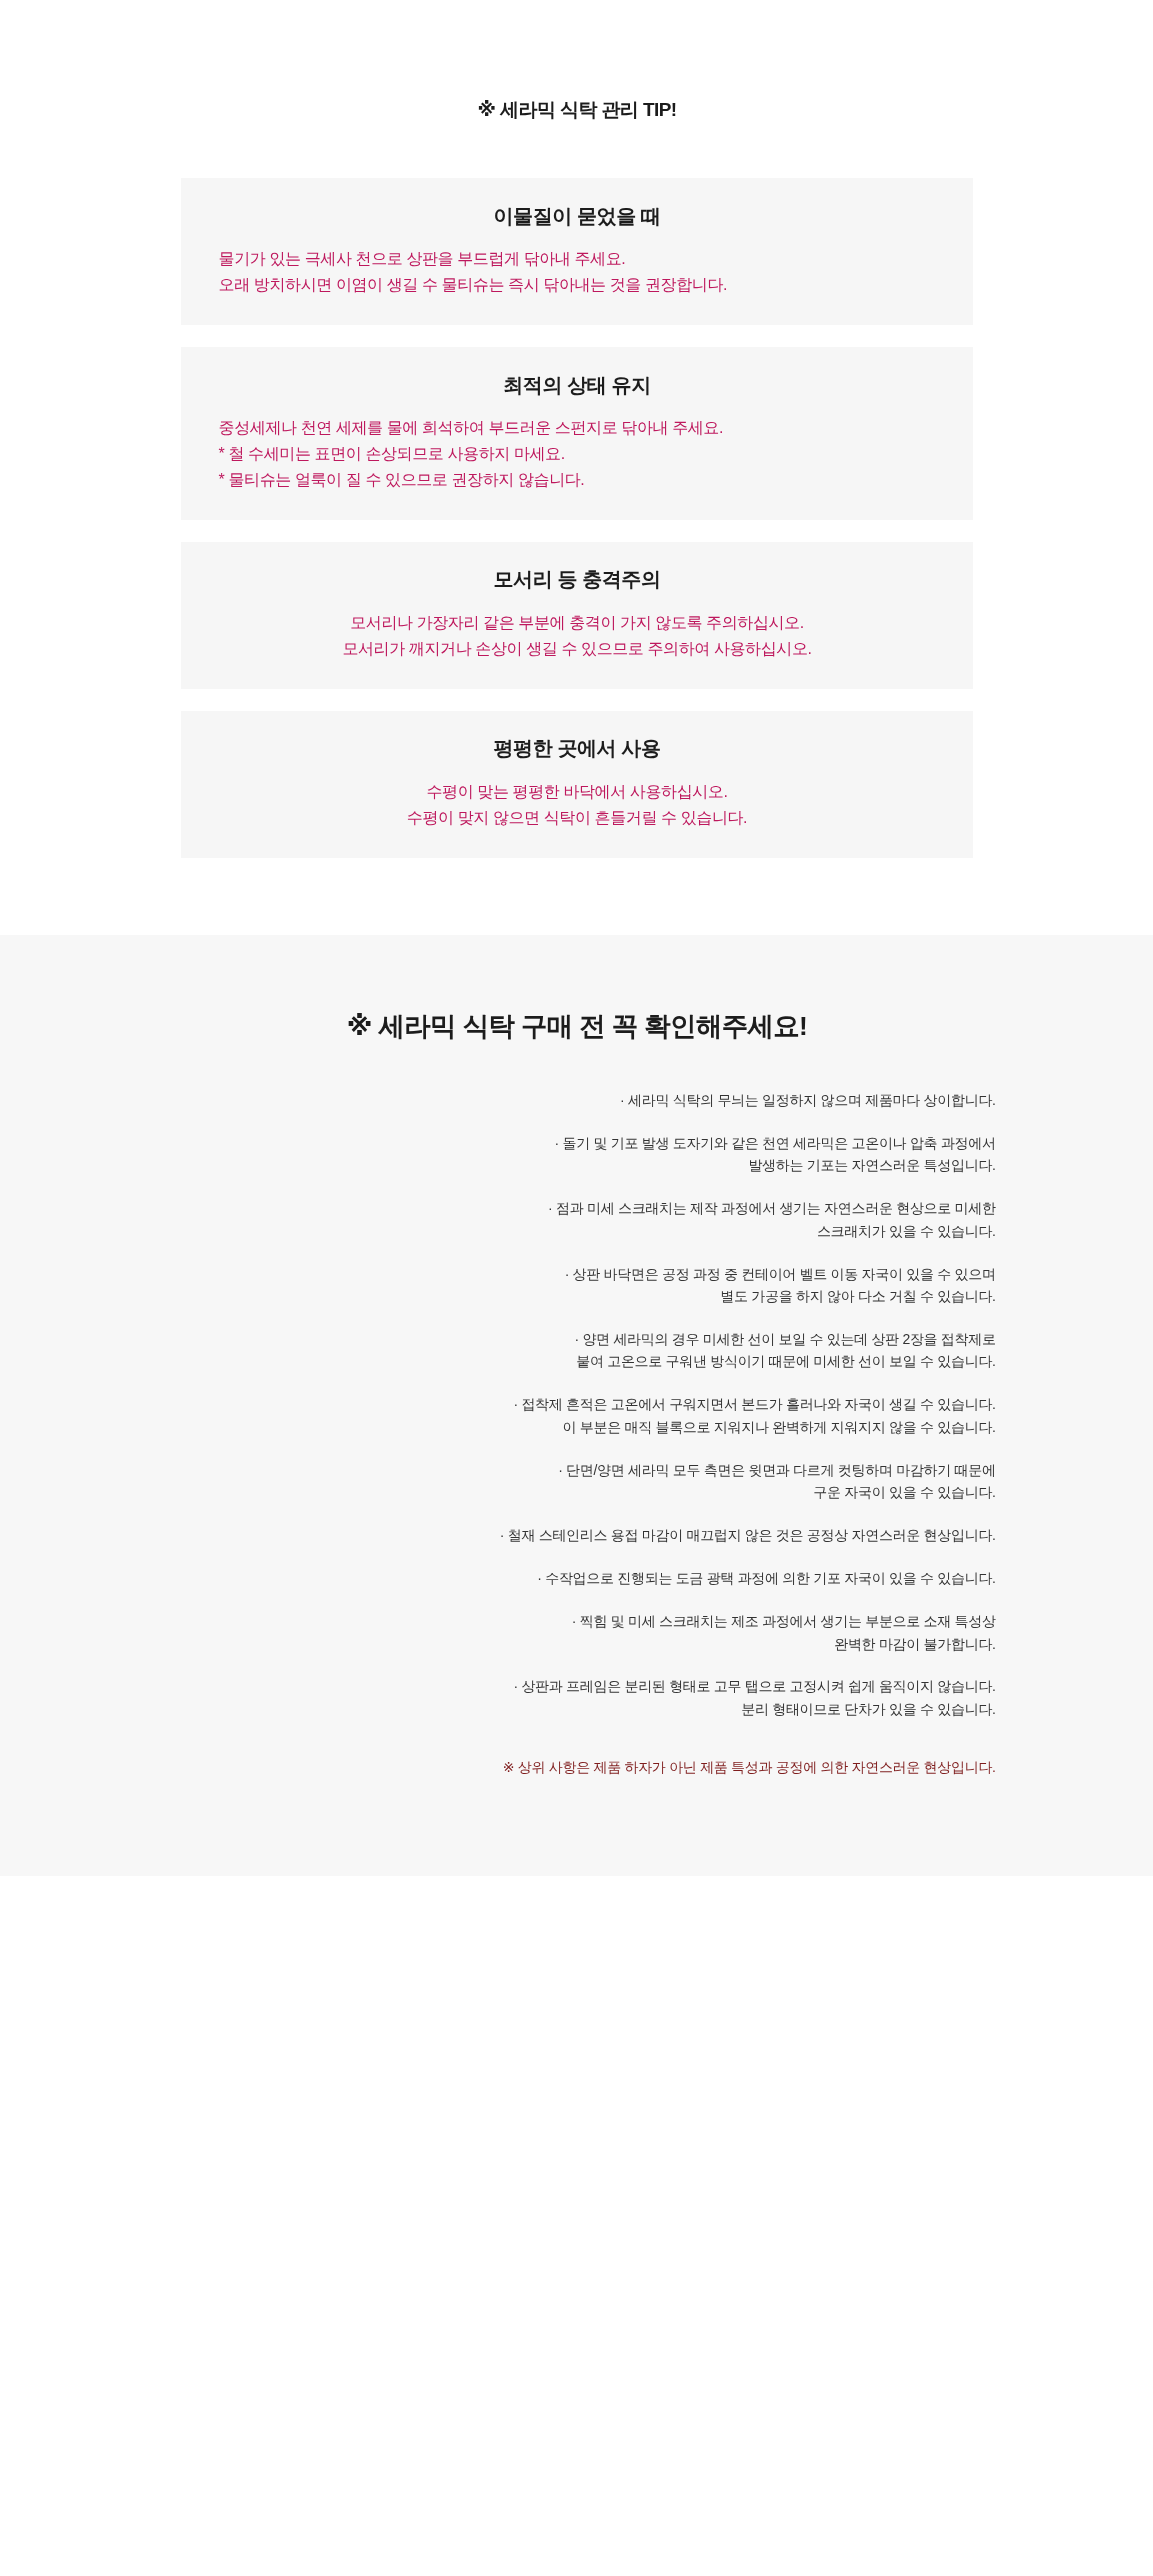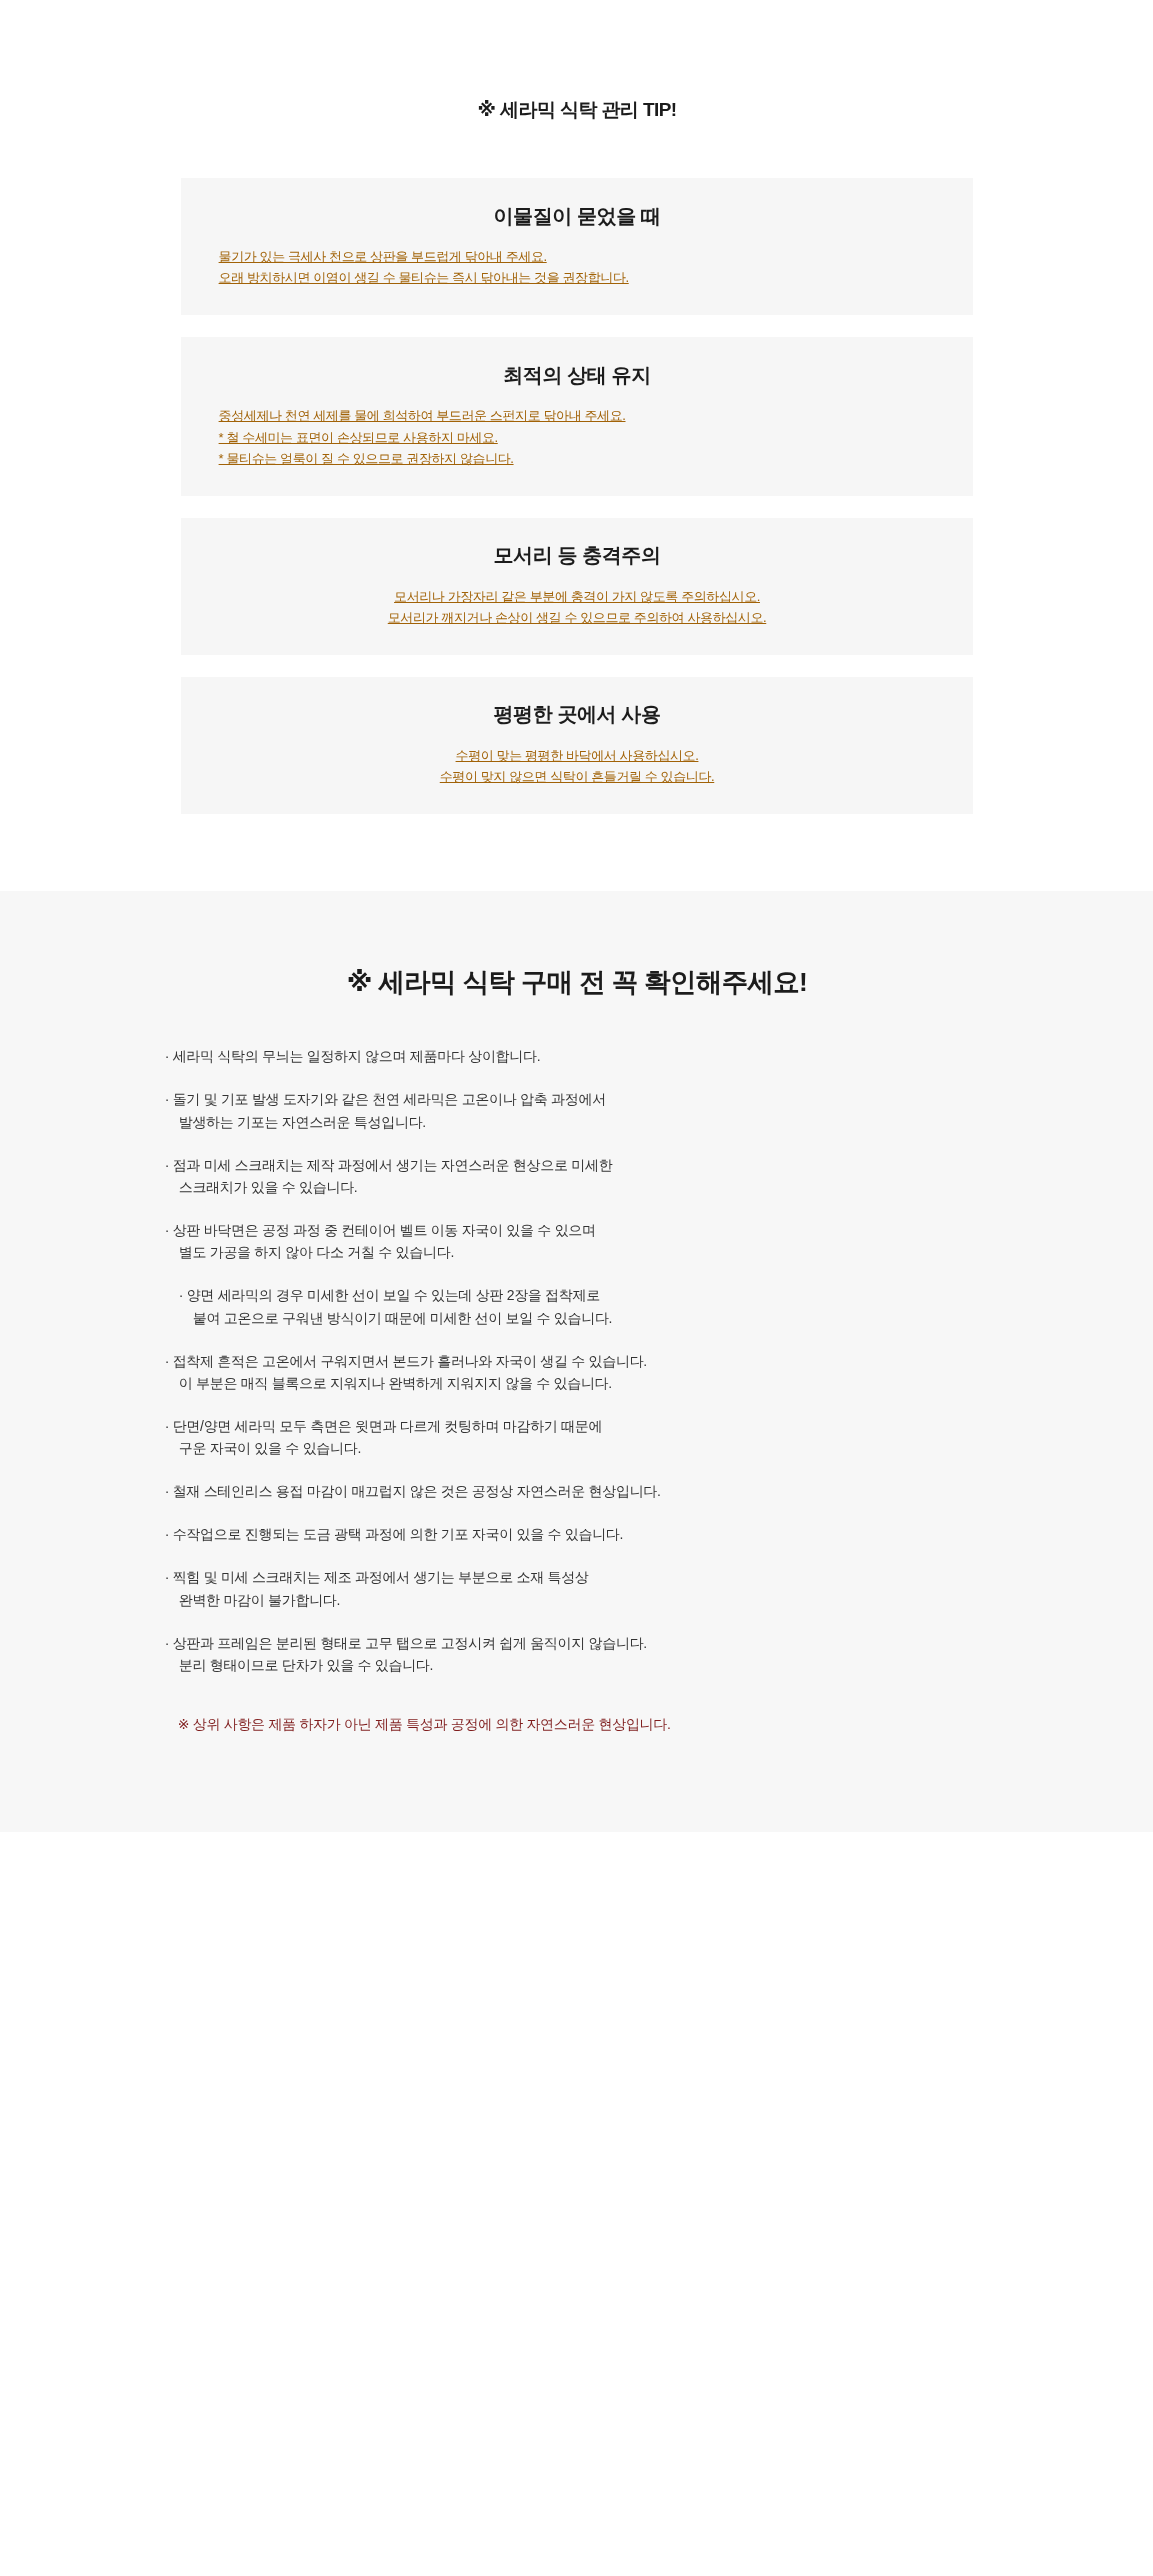--- a/index.html
+++ b/index.html
@@ -44,25 +44,24 @@
   }
   .tip-card:last-child { margin-bottom: 0; }
   .tip-heading {
     font-size: 20px;
     font-weight: bold;
     color: #1c1c1c;
     letter-spacing: -0.4px;
     margin: 0 0 16.7px 0;
   }
   .tip-lines {
-    font-size: 13px;
+    font-size: 16px;
     line-height: 1.62;
-    color: #a16207;
+    color: #be185d;
     letter-spacing: -0.4px;
-    text-decoration: underline;
   }
   .tip-line { display: block; }
   .tip-card.left-align .tip-lines { text-align: left; padding-left: 11.6px; }
 
   
   .notice-section {
     background: #f7f7f7;
     padding: 74px 0 97px 0;
   }
   .notice-title {
@@ -70,20 +69,21 @@
     font-size: 26.4px;
     font-weight: bold;
     letter-spacing: -0.6px;
     color: #1c1c1c;
     margin: 0 0 45px 0;
   }
   .notice-list {
     width: 831px;
     margin: 0 auto;
     padding-left: 6.4px;
+    text-align: right;
   }
   .notice-item {
     margin-bottom: 20.6px;
     font-size: 14px;
     line-height: 1.6;
     color: #333333;
     letter-spacing: -0.3px;
   }
   .notice-item .nl {
     display: block;

